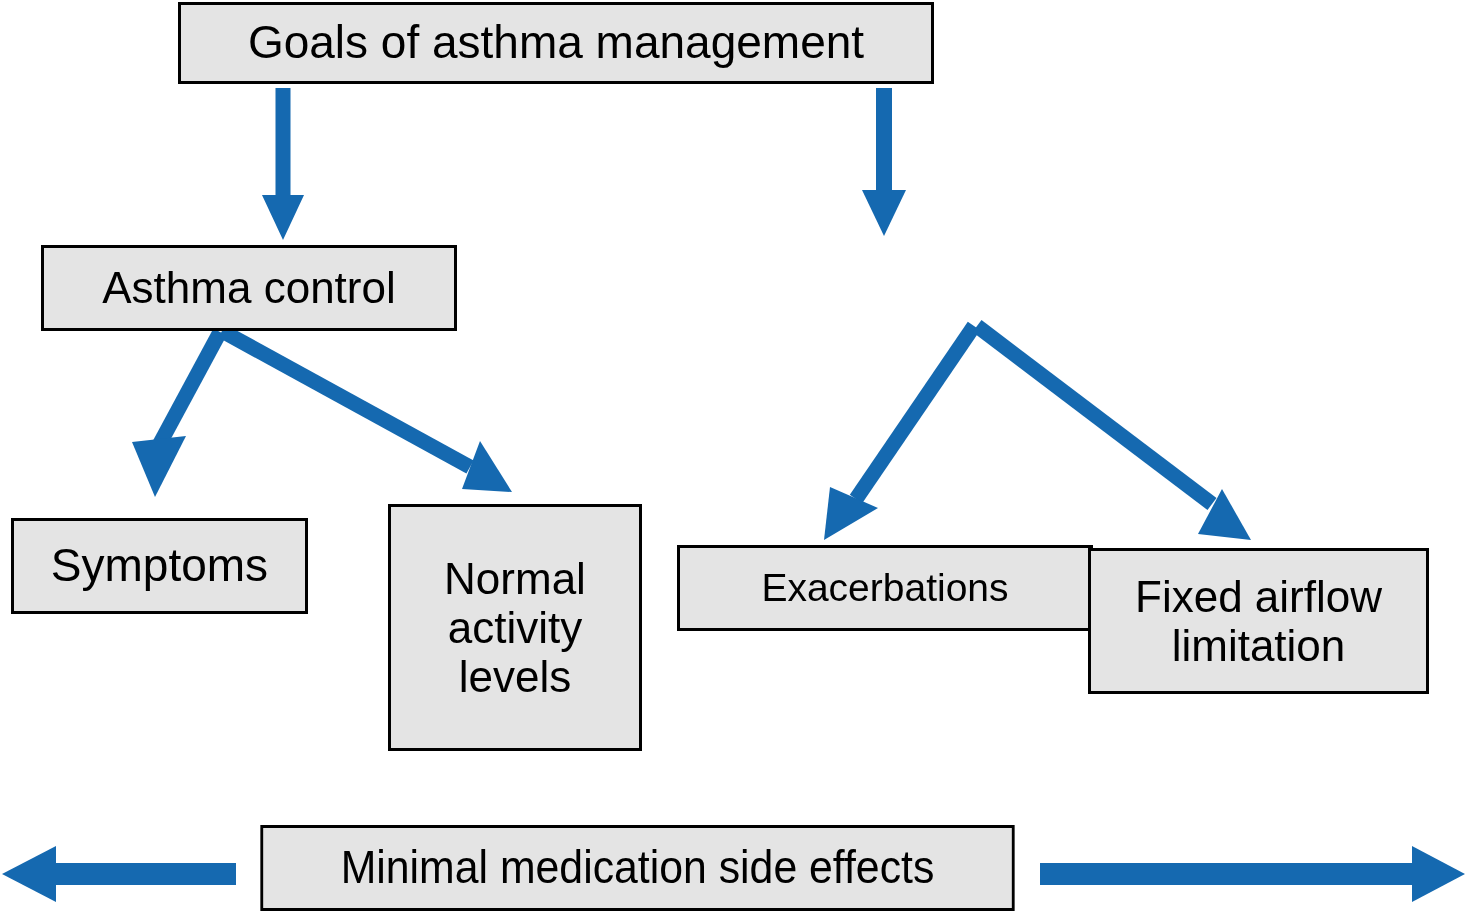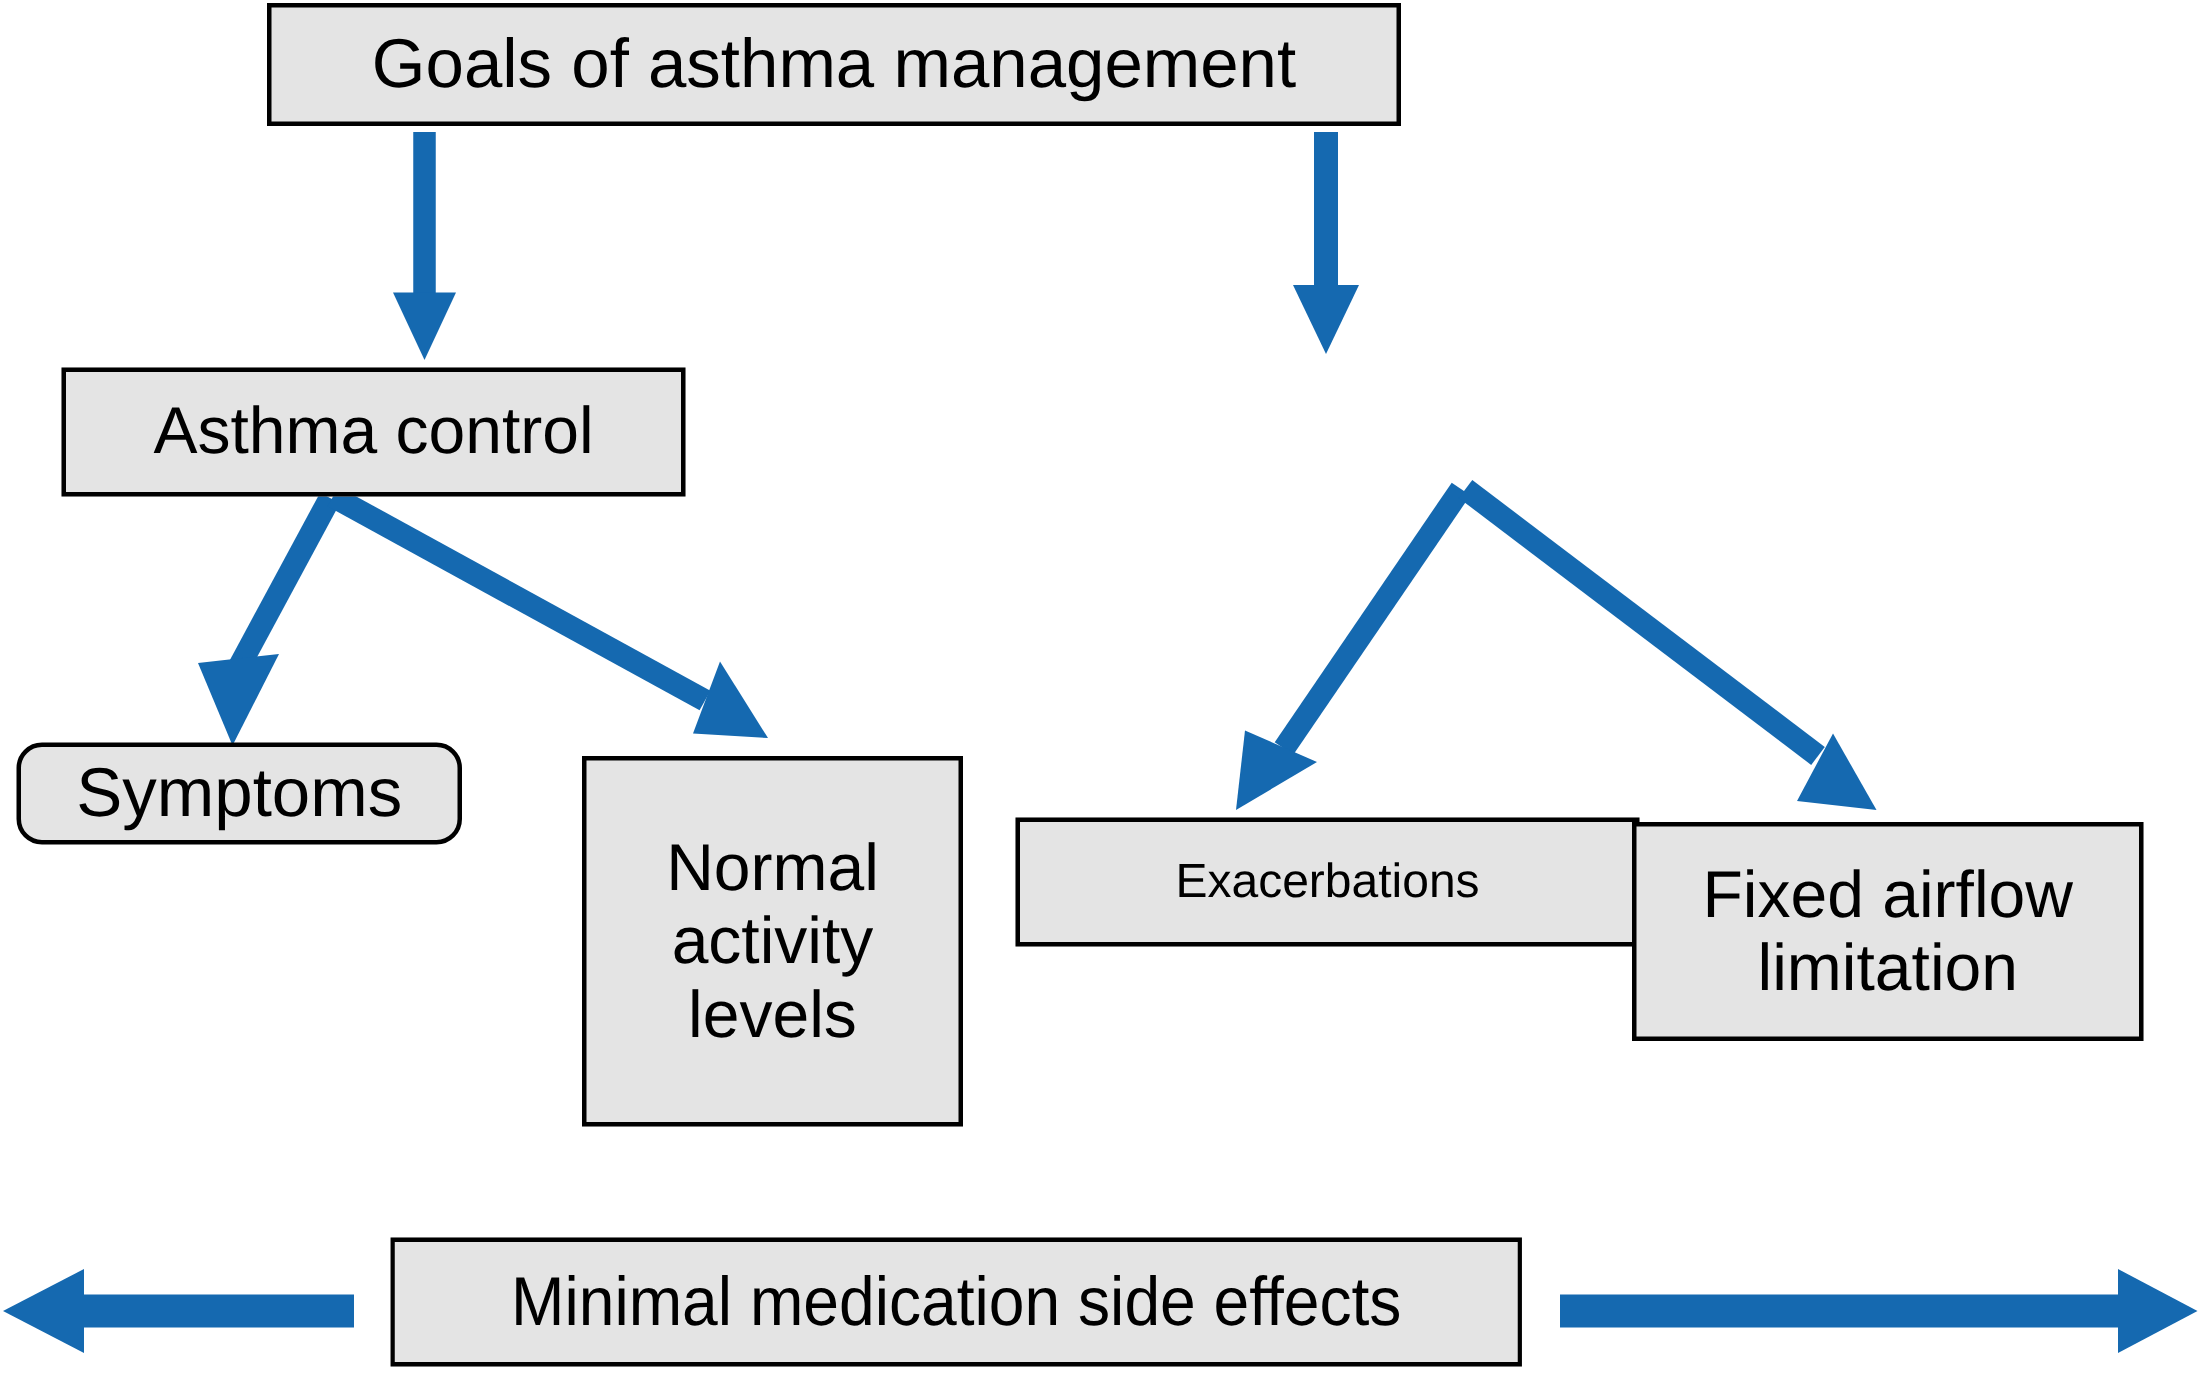--- a/index.html
+++ b/index.html
@@ -25,23 +25,23 @@
     justify-content: center;
     text-align: center;
     color: #000000;
     line-height: 1.12;
     z-index: 3;
     white-space: pre-line;
   }
   .node-root      { left: 178px;  top: 2px;   width: 756px; height: 82px;  font-size: 46px; }
   .node-control   { left: 41px;   top: 245px; width: 416px; height: 86px;  font-size: 44px; }
   .node-risk      { left: 728px;  top: 238px; width: 516px; height: 86px;  font-size: 44px; }
-  .node-symptoms  { left: 11px;   top: 495px; width: 297px; height: 68px;  font-size: 46px; border-radius: 17px; }
+  .node-symptoms  { left: 11px;   top: 518px; width: 297px; height: 96px;  font-size: 46px; }
   .node-normal    { left: 388px;  top: 504px; width: 254px; height: 247px; font-size: 44px; }
-  .node-exac      { left: 677px;  top: 545px; width: 416px; height: 86px;  font-size: 32px; }
+  .node-exac      { left: 677px;  top: 545px; width: 416px; height: 86px;  font-size: 39px; }
   .node-fixed     { left: 1088px; top: 548px; width: 341px; height: 146px; font-size: 44px; }
   .node-side {
     left: 232px; top: 825px; width: 811px; height: 86px;
     font-size: 46px;
     transform: scaleX(0.93);
     transform-origin: center center;
   }
   .node-side .node-label { display: block; transform: none; }
 
   #edges {

